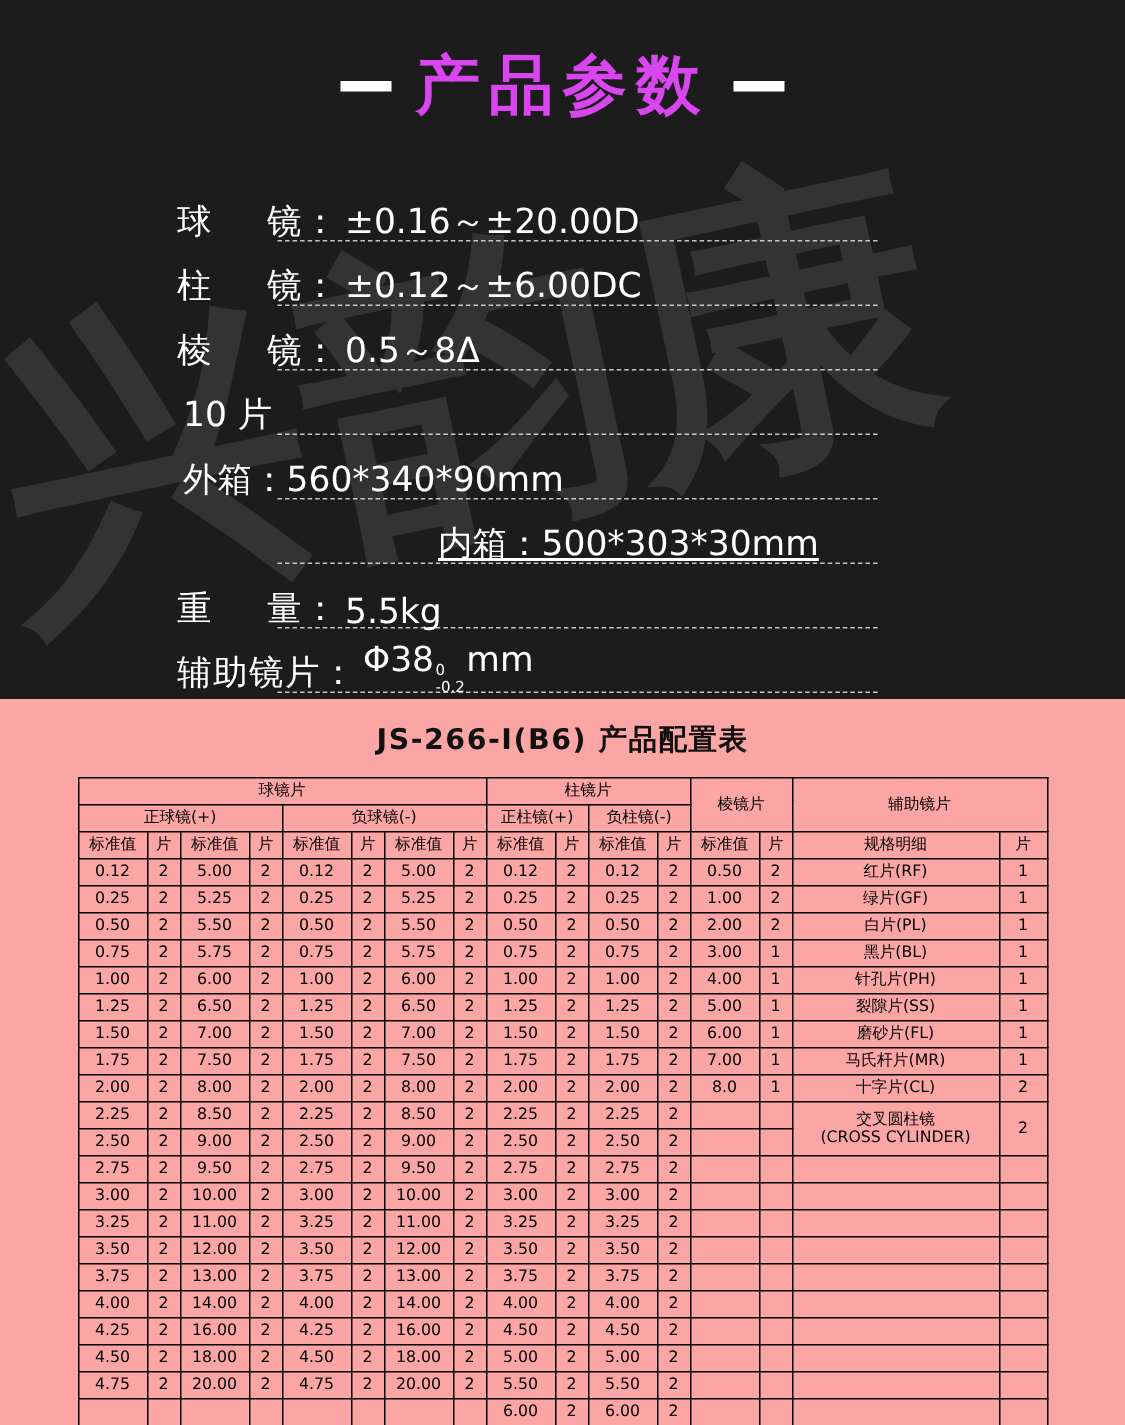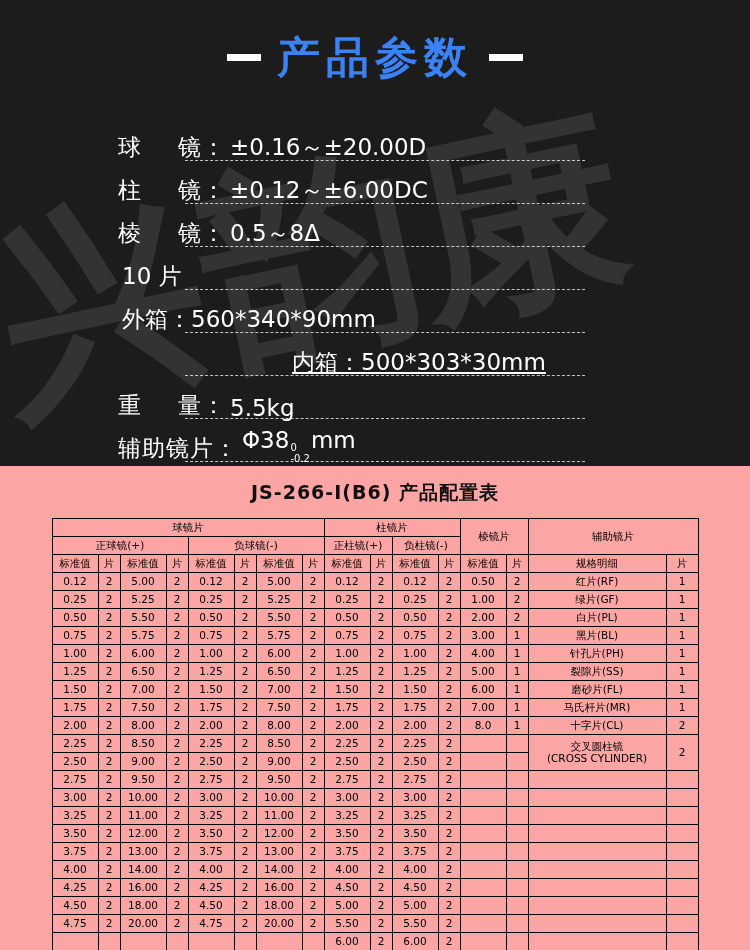--- a/index.html
+++ b/index.html
@@ -44,21 +44,21 @@
     align-items: center;
     gap: 16px;
   }
   .dash {
     display: inline-block;
     width: 34px;
     height: 7px;
     background: #fff;
   }
   .main-title {
-    color: #3b82f6;
+    color: #d946ef;
     font-size: 43px;
     font-weight: bold;
     letter-spacing: 6px;
     font-family: "DejaVu Sans", sans-serif;
     line-height: 1;
   }
 
   .spec-list {
     position: relative;
     margin: 10px 0 0 0;

